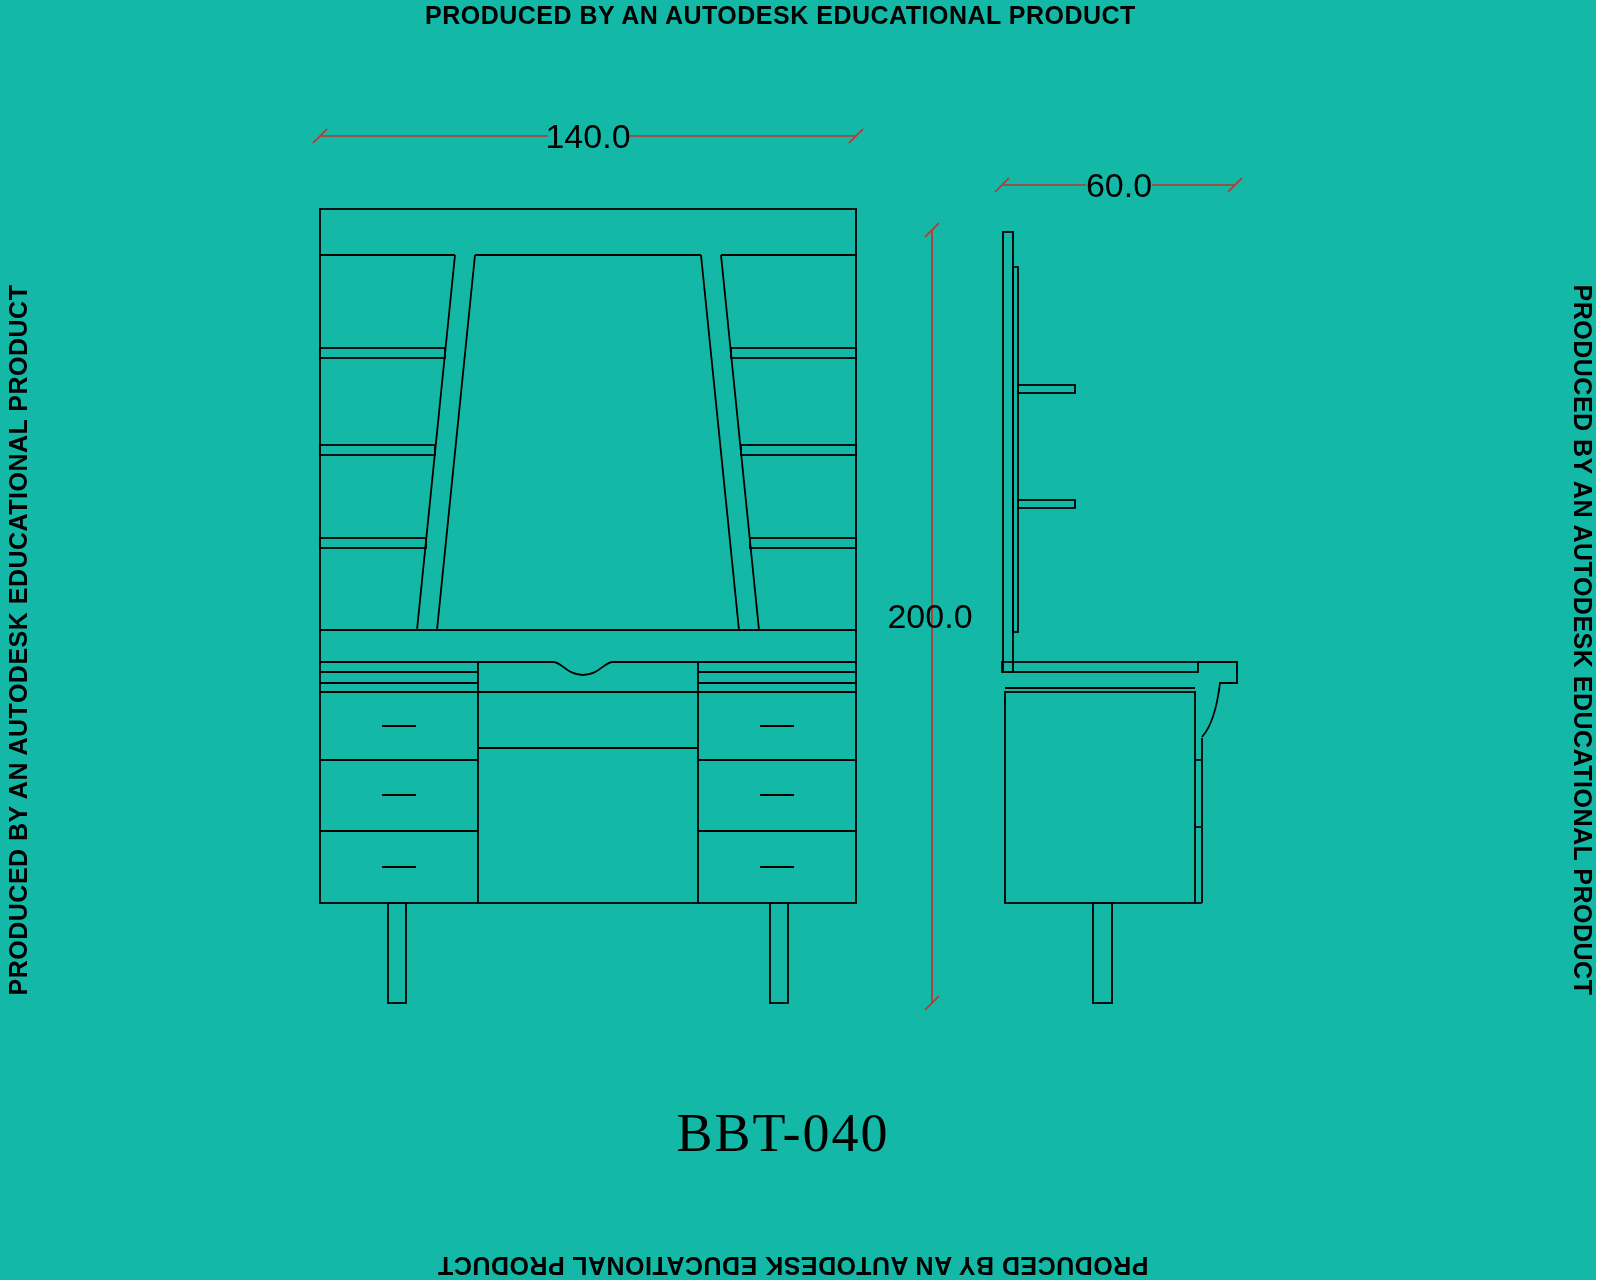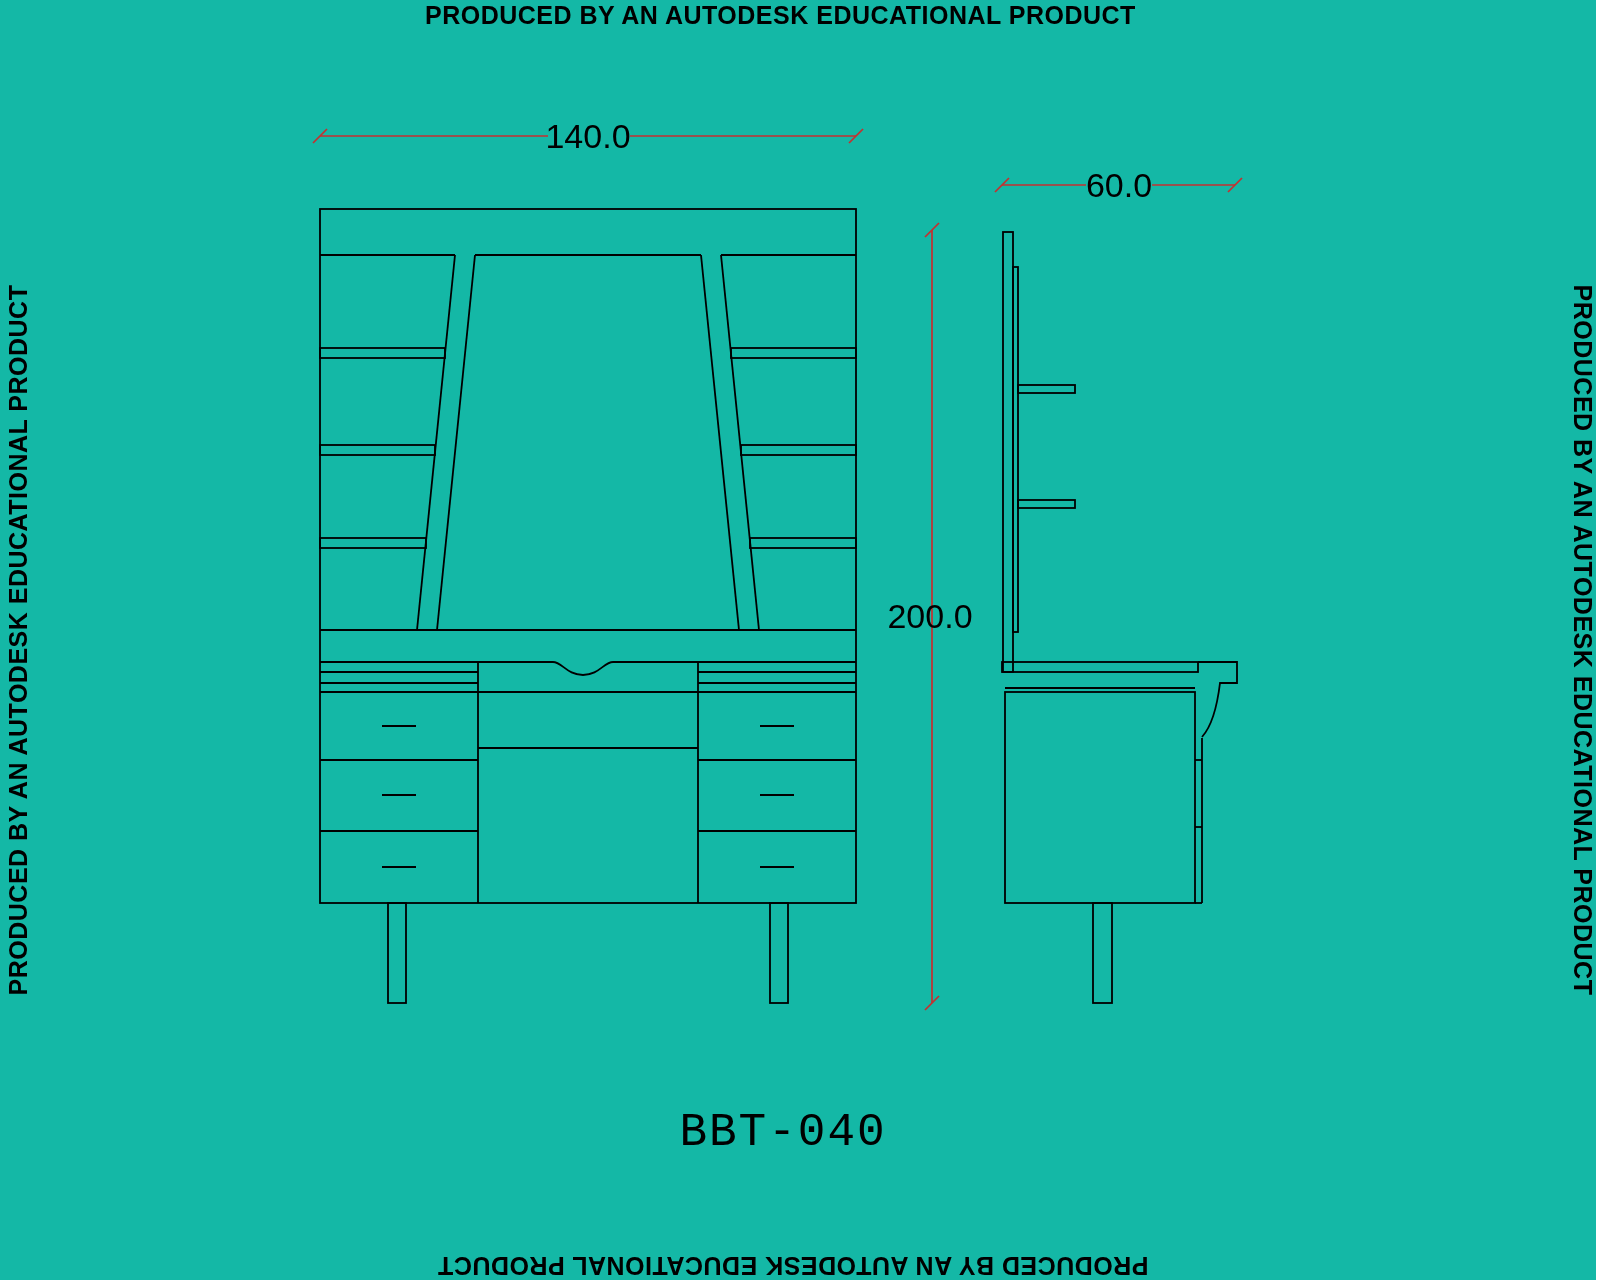--- a/index.html
+++ b/index.html
@@ -5,21 +5,21 @@
   html,body{margin:0;padding:0;background:#ffffff;}
   #canvas{position:relative;width:1596px;height:1280px;background:#14b8a6;overflow:hidden;
           font-family:"Liberation Sans",sans-serif;}
   .edge-text{position:absolute;font-family:"Liberation Sans",sans-serif;font-weight:bold;
              font-size:25px;letter-spacing:.5px;color:#000;white-space:nowrap;}
   .edge-top{left:425px;top:1px;}
   .edge-bottom{left:793px;top:1265px;transform:translate(-50%,-50%) rotate(180deg);}
   .edge-left{left:18px;top:640px;transform:translate(-50%,-50%) rotate(-90deg);}
   .edge-right{left:1582px;top:640px;transform:translate(-50%,-50%) rotate(90deg);}
   .drawing-title{position:absolute;left:783px;top:1133px;transform:translate(-50%,-50%);
-                 font-family:Liberation Mono, monospace;font-size:46px;color:#000;
+                 font-family:Liberation Serif, serif;font-size:54px;color:#000;
                  letter-spacing:2px;white-space:nowrap;}
   svg{position:absolute;left:0;top:0;}
   .blk{stroke:#000000;fill:none;stroke-width:1.8;}
   .dim{stroke:#c53030;fill:none;stroke-width:1.7;}
   .dimtext{font-family:"Liberation Sans",sans-serif;font-size:34px;fill:#000000;stroke:none;}
 </style>
 </head>
 <body>
 
 <div id="canvas">

